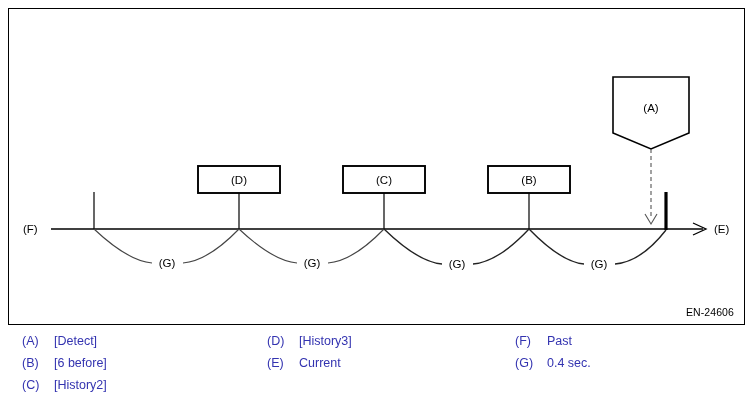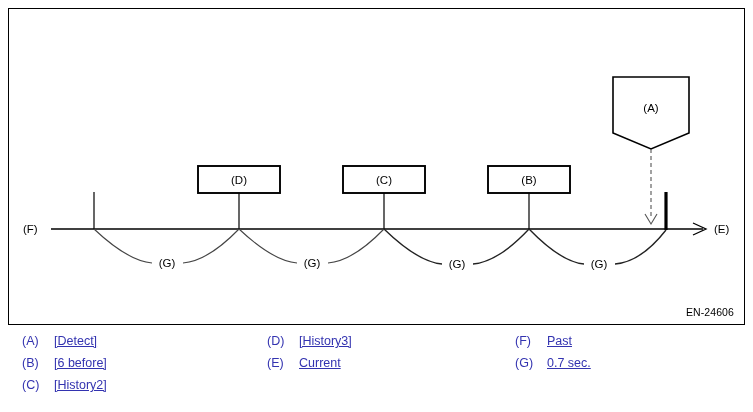--- a/index.html
+++ b/index.html
@@ -68,21 +68,20 @@
     font-family: "Liberation Sans", sans-serif;
     white-space: nowrap;
   }
   .legend-key {
     width: 32px;
     flex: 0 0 32px;
     color: #3333b0;
   }
   .legend-val {
     color: #3333b0;
-    text-decoration: underline;
   }
   svg text {
     font-family: "Liberation Sans", sans-serif;
   }
 </style>
 </head>
 <body>
 
 <div id="root">
 
@@ -167,19 +166,19 @@
       </div>
     </div>
 
     <div class="legend-col c3">
       <div class="legend-row">
         <span class="legend-key">(F)</span>
         <span class="legend-val">Past</span>
       </div>
       <div class="legend-row">
         <span class="legend-key">(G)</span>
-        <span class="legend-val">0.7 sec.</span>
+        <span class="legend-val">0.4 sec.</span>
       </div>
     </div>
 
   </div>
 
 </div>
 
 </body></html>

